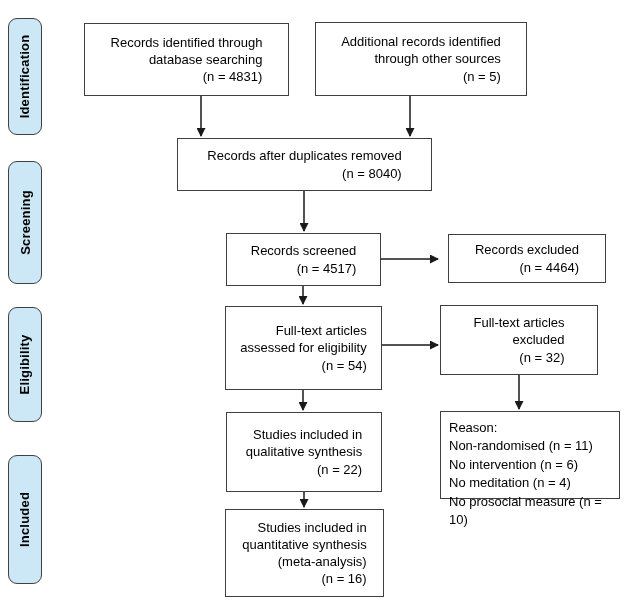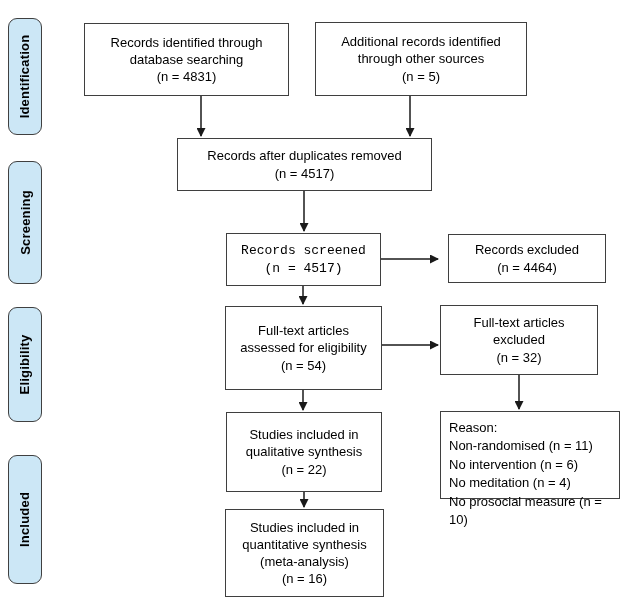--- a/index.html
+++ b/index.html
@@ -45,30 +45,30 @@
 
   
   .fbox {
     position: absolute;
     background: #ffffff;
     border: 1.5px solid #3f3f3f;
     box-sizing: border-box;
     display: flex;
     align-items: center;
     justify-content: center;
-    text-align: center;
+    text-align: right;
     white-space: pre-line;
     font-size: 13px;
     line-height: 1.32;
     padding: 2px 3px;
   }
   #box-identified-db      { left: 84px;  top: 23px;  width: 205px; height: 73px; }
   #box-other-sources      { left: 315px; top: 22px;  width: 212px; height: 74px; }
   #box-duplicates-removed { left: 177px; top: 138px; width: 255px; height: 53px; }
-  #box-screened           { left: 226px; top: 233px; width: 155px; height: 53px; font-family: Liberation Mono, monospace; }
+  #box-screened           { left: 226px; top: 233px; width: 155px; height: 53px; }
   #box-records-excluded   { left: 440px; top: 234px; width: 158px; height: 49px; margin-left: 8px; }
   #box-fulltext-assessed  { left: 225px; top: 306px; width: 157px; height: 84px; }
   #box-fulltext-excluded  { left: 440px; top: 305px; width: 158px; height: 70px; }
   #box-qualitative        { left: 226px; top: 412px; width: 156px; height: 80px; }
   #box-quantitative       { left: 225px; top: 509px; width: 159px; height: 88px; }
   #box-reasons {
     left: 440px; top: 411px; width: 180px; height: 88px;
     align-items: flex-start;
     justify-content: flex-start;
     text-align: left;
@@ -102,21 +102,21 @@
     <span>Included</span>
   </div>
 
   <div class="fbox" id="box-identified-db">Records identified through
 database searching
 (n = 4831)</div>
   <div class="fbox" id="box-other-sources">Additional records identified
 through other sources
 (n = 5)</div>
   <div class="fbox" id="box-duplicates-removed">Records after duplicates removed
-(n = 4517)</div>
+(n = 8040)</div>
   <div class="fbox" id="box-screened">Records screened
 (n = 4517)</div>
   <div class="fbox" id="box-records-excluded">Records excluded
 (n = 4464)</div>
   <div class="fbox" id="box-fulltext-assessed">Full-text articles
 assessed for eligibility
 (n = 54)</div>
   <div class="fbox" id="box-fulltext-excluded">Full-text articles
 excluded
 (n = 32)</div>

